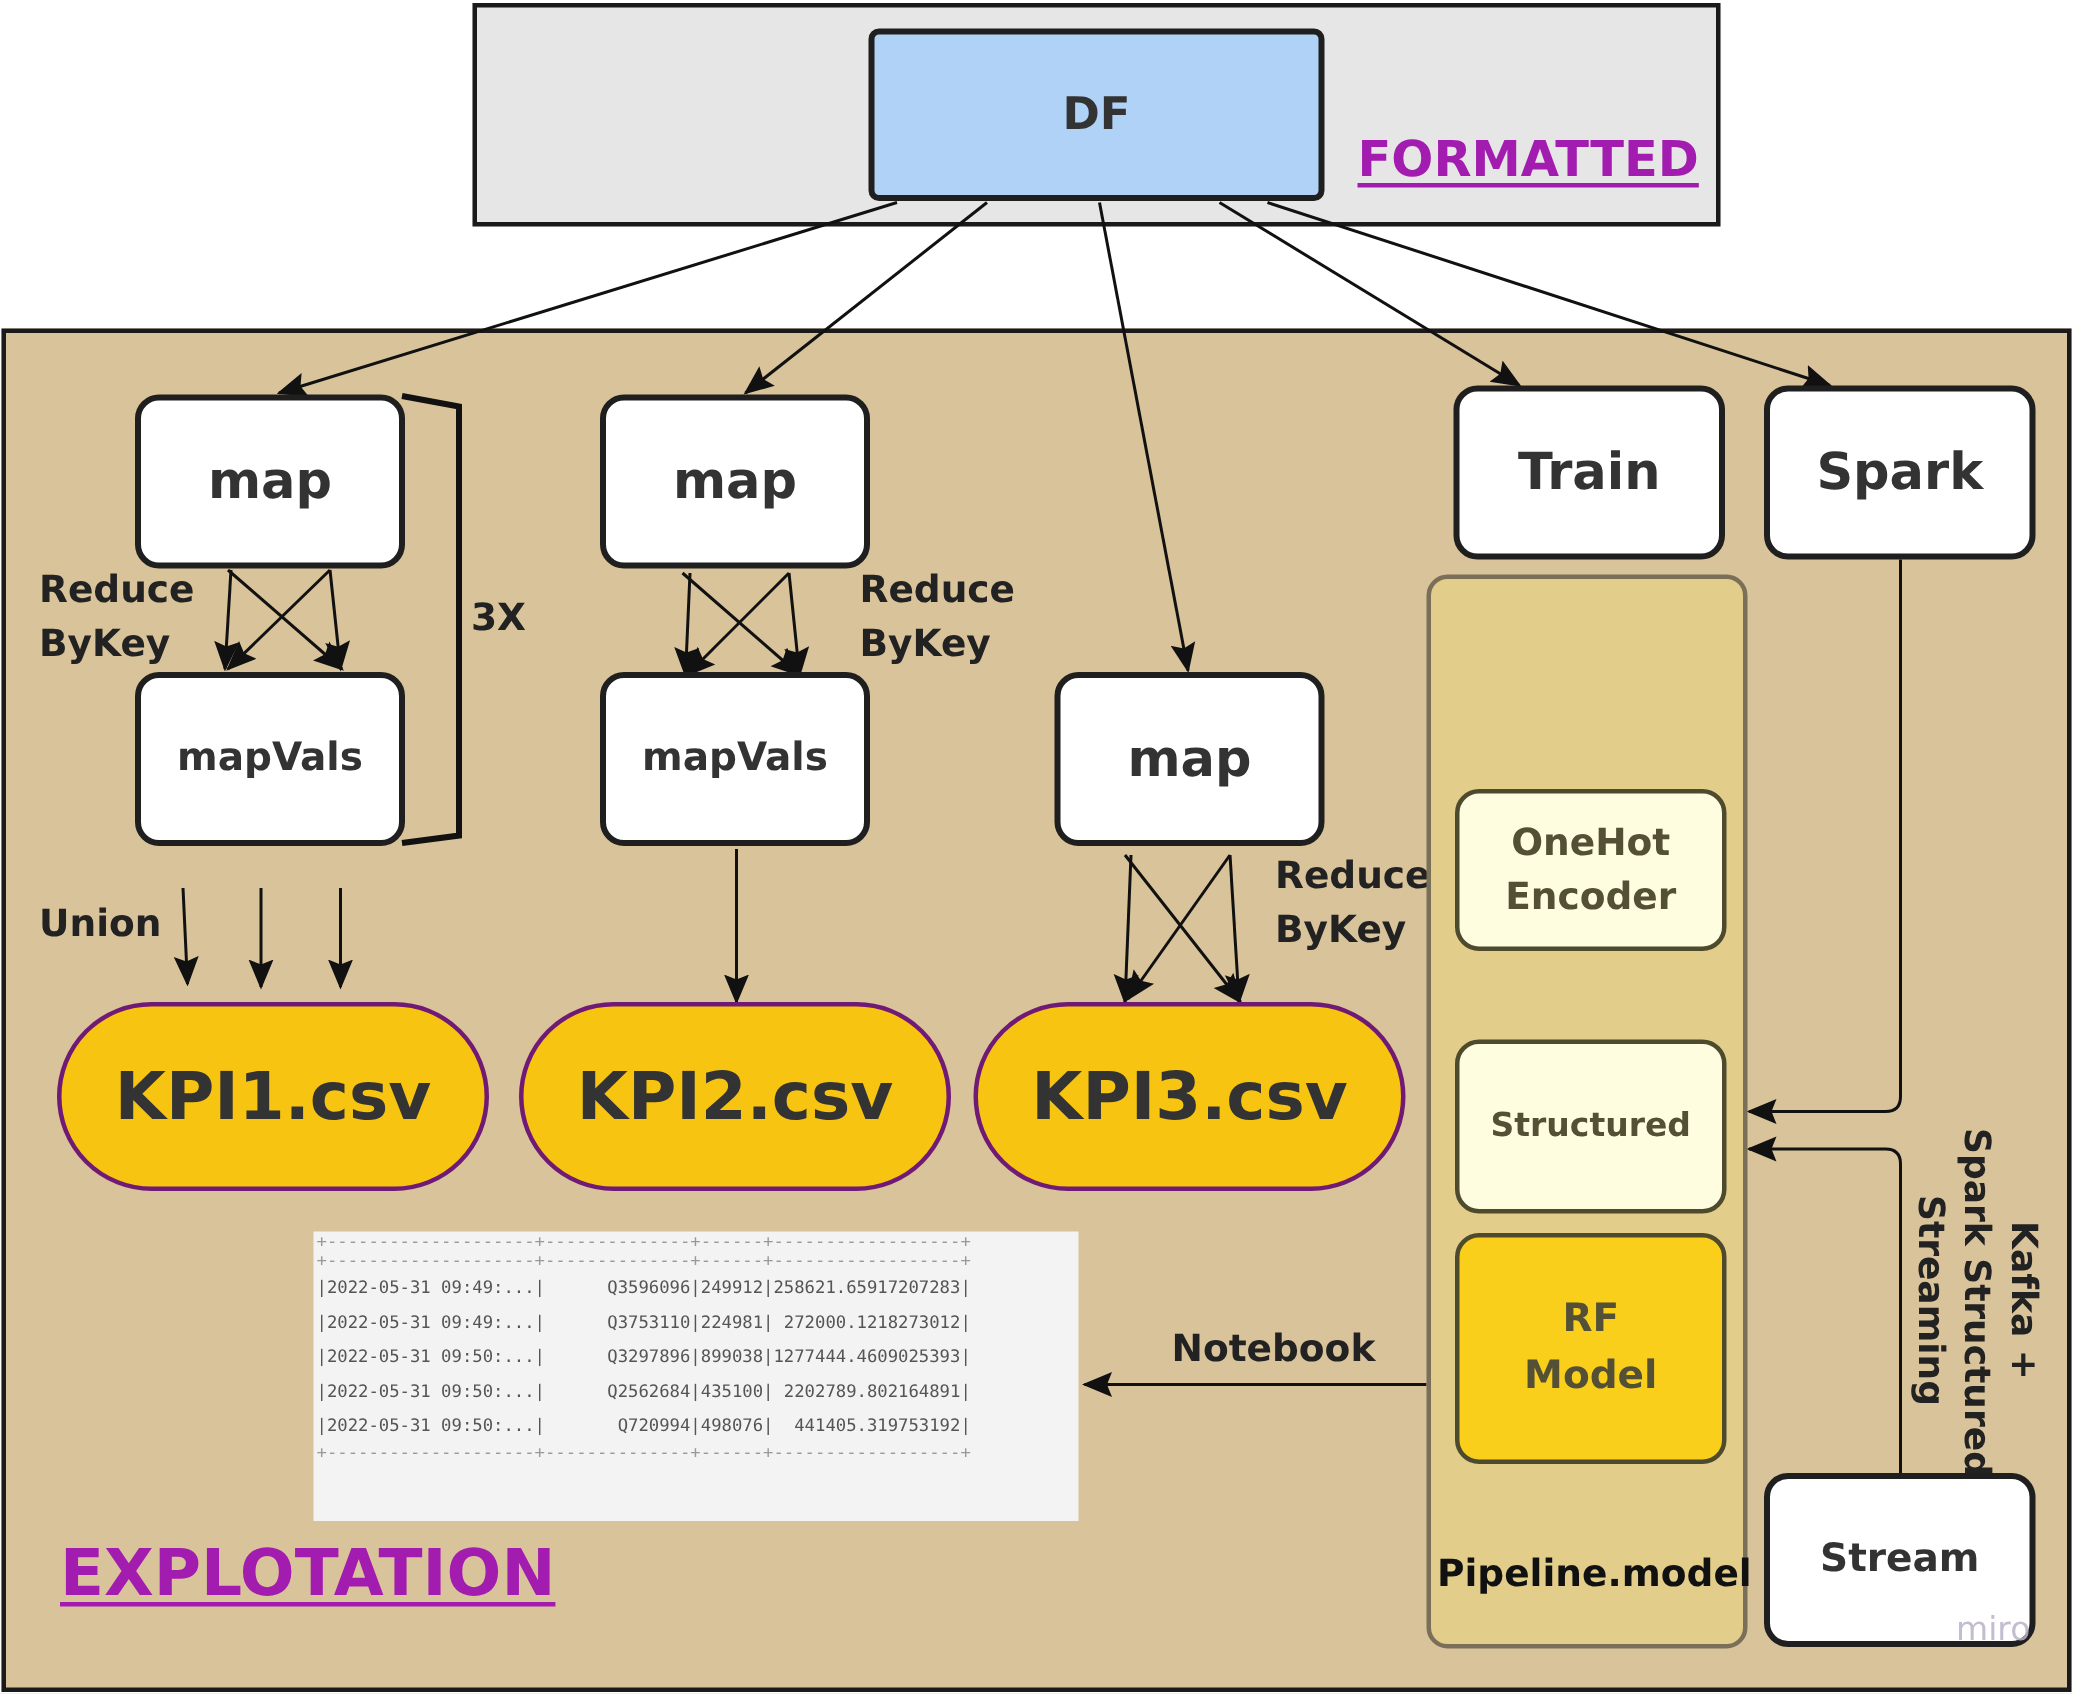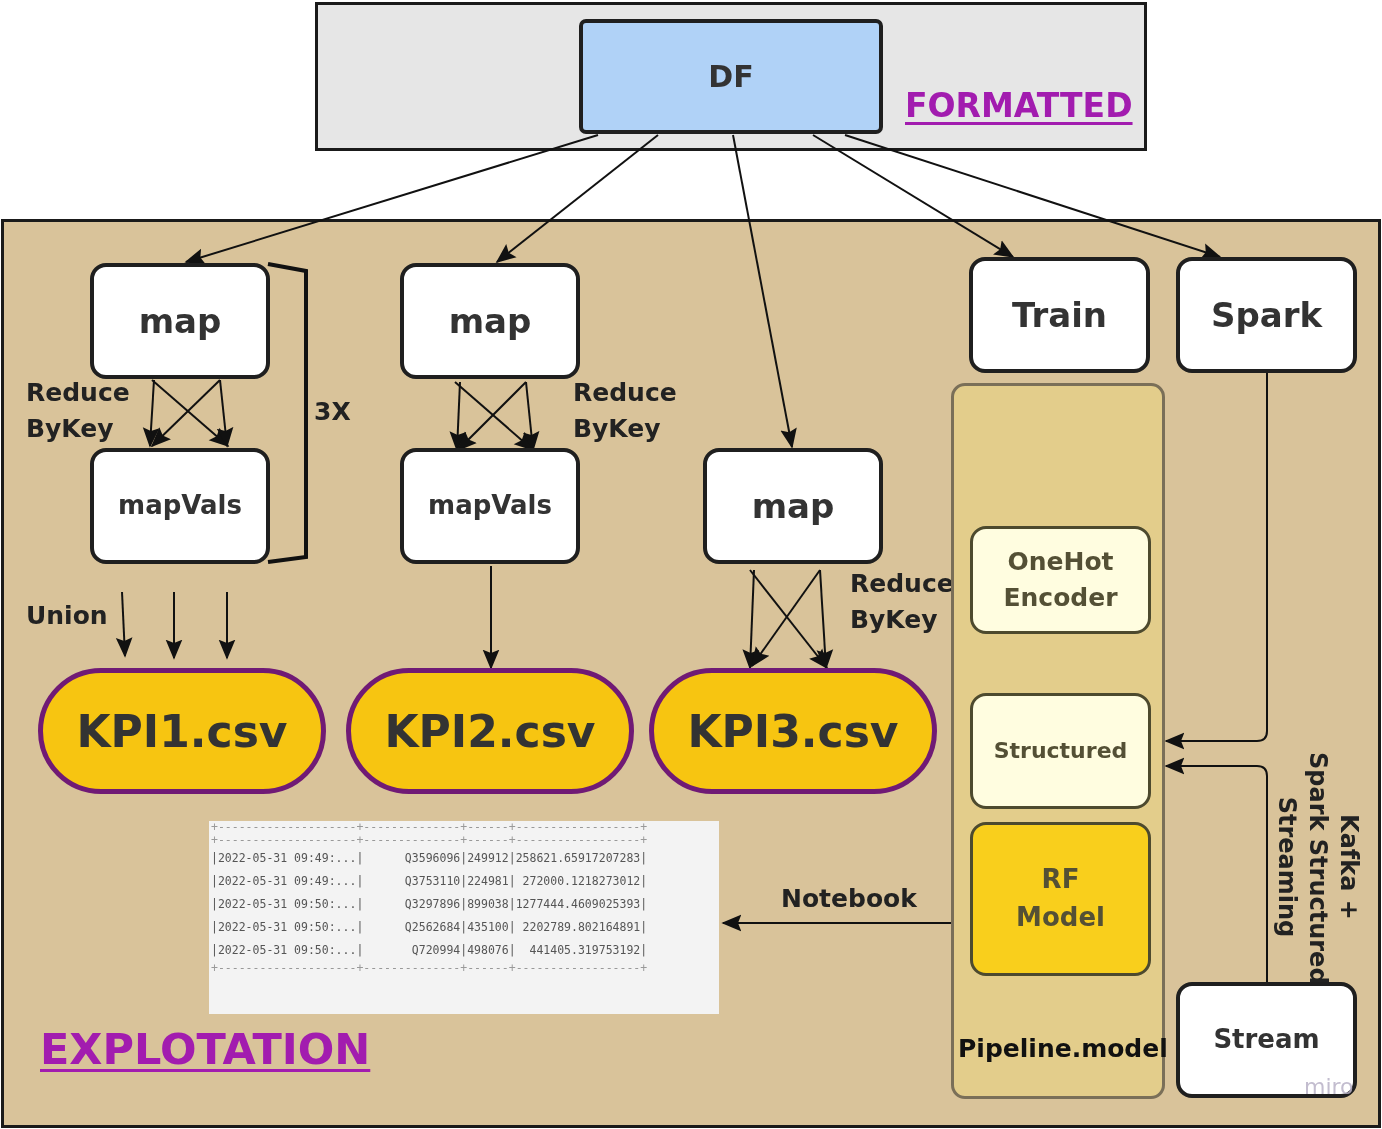--- a/index.html
+++ b/index.html
@@ -15,21 +15,21 @@
           font-weight:bold; color:#333333; border:4px solid #1f1f1f;
           border-radius:16px; background:#ffffff; line-height:1.3; }
   .n-df { left:579px; top:19px; width:304px; height:115px; background:#b0d2f7;
           font-size:30px; border-radius:7px; }
   .n-map { font-size:34px; width:180px; height:116px; }
   .n-mapvals { font-size:26px; width:180px; height:116px; }
   .n-train { left:969px; top:257px; width:181px; height:116px; font-size:34px; }
   .n-test { left:1176px; top:257px; width:181px; height:116px; font-size:34px; }
   .n-stream { left:1176px; top:982px; width:181px; height:116px; font-size:26px; }
   .kpi { position:absolute; box-sizing:border-box; height:126px; width:288px;
-         border:5px solid #701a75; border-radius:63px; background:#f7c511;
+         border:3px solid #701a75; border-radius:63px; background:#f7c511;
          display:flex; align-items:center; justify-content:center;
          font-weight:bold; color:#333333; font-size:44px; }
   #pipeline { position:absolute; left:951px; top:383px; width:214px; height:716px;
               box-sizing:border-box; background:#e3cd8b; border:3px solid #7a6f58;
               border-radius:14px; }
   .stage { position:absolute; left:16px; width:181px; box-sizing:border-box;
            border:3px solid #4d4a2e; border-radius:16px; background:#fffde0;
            display:flex; align-items:center; justify-content:center; text-align:center;
            font-weight:bold; color:#545035; line-height:1.45; }
   .stage-rf { background:#f9cf1c; }

